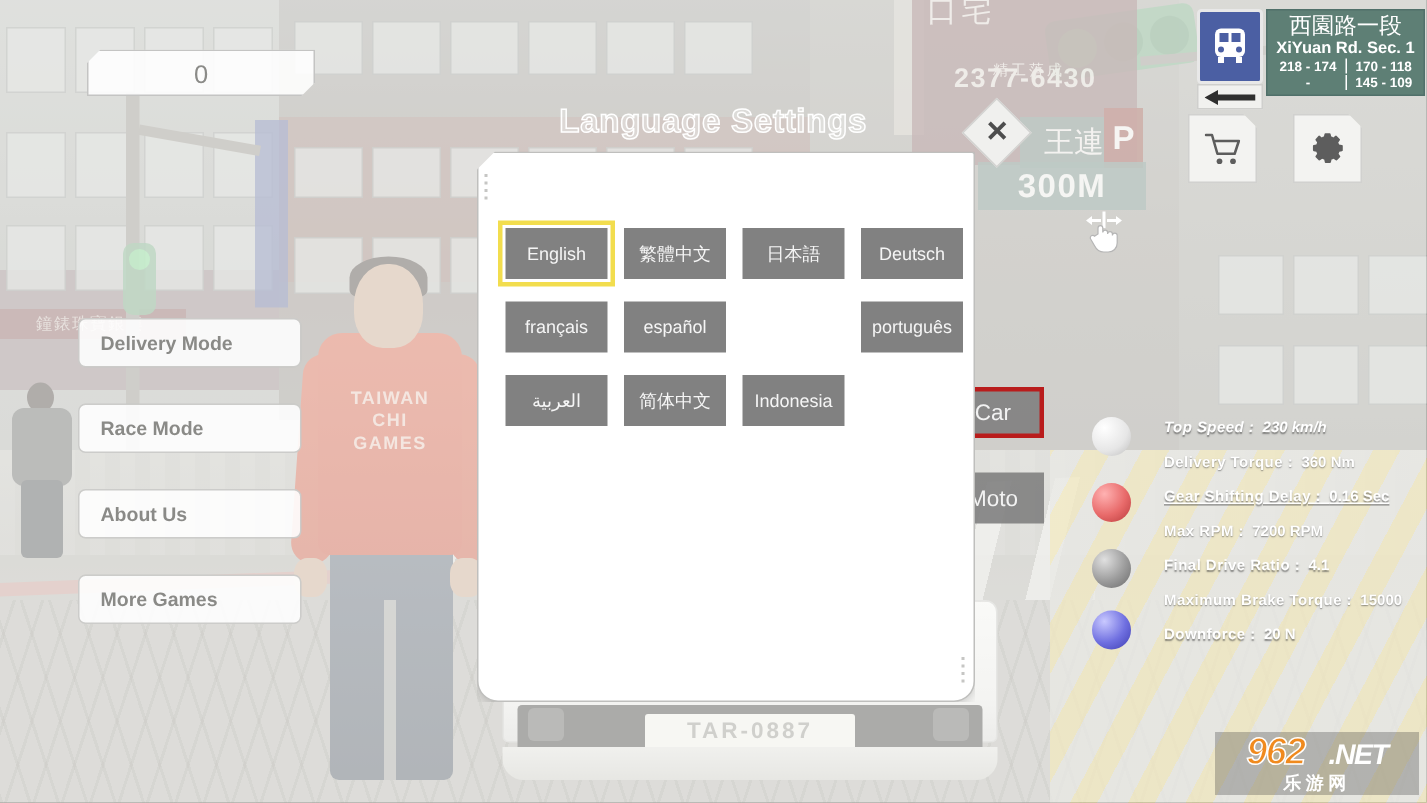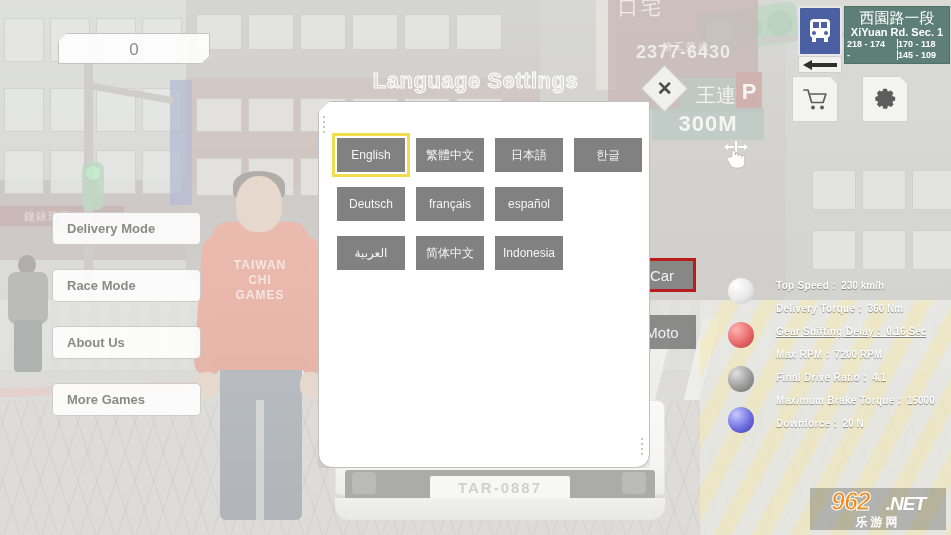--- a/index.html
+++ b/index.html
@@ -255,21 +255,21 @@
   .street-sign {
     position:absolute; left:844px; top:6px; width:106px; height:58px;
     background:#5e7f75; color:#fff; border:1px solid #50706a;
   }
   .street-sign .ss-cn { font-size:15px; text-align:center; line-height:17px; padding-top:2px; letter-spacing:0px;}
   .street-sign .ss-en { font-size:11px; text-align:center; line-height:12px; font-weight:bold;}
   .street-sign .ss-nums {
     display:flex; font-size:9px; font-weight:bold; line-height:10px;
     justify-content:center; padding-top:1px;
   }
-  .street-sign .ss-nums div { width:50px; text-align:left; }
+  .street-sign .ss-nums div { width:50px; text-align:center; }
   .street-sign .ss-nums .sep { border-left:1px solid #fff; }
 
   .icon-btn {
     position:absolute; width:46px; height:46px;
     background:rgba(245,245,243,.92);
     border:1px solid rgba(205,205,203,.9);
     clip-path:polygon(0 0, calc(100% - 9px) 0, 100% 9px, 100% 100%, 0 100%);
     display:flex; align-items:center; justify-content:center;
     cursor:pointer;
   }
@@ -334,21 +334,21 @@
     position:absolute; left:4px; top:14px; width:3px;
     display:flex; flex-direction:column; gap:3px;
   }
   .dot-col i, .dot-col2 i { width:2px; height:2px; background:#c6c6c4; display:block; }
   .dot-col2 {
     position:absolute; right:5px; bottom:12px; width:3px;
     display:flex; flex-direction:column; gap:3px;
   }
 
   .lang-grid {
-    position:absolute; left:18px; top:36px;
+    position:absolute; left:18px; top:50px;
     width:296px;
     display:grid; grid-template-columns:repeat(4, 68px);
     column-gap:11px; row-gap:15px;text-align:right;
   }
   .lang-btn {
     height:34px;
     background:#818181;
     color:#f5f5f5; font-size:12px;
     display:flex; align-items:center; justify-content:center;
     cursor:pointer;
@@ -567,21 +567,21 @@
       <path d="M10 16 v-4 a1.6 1.6 0 013.2 0 v3 a1.6 1.6 0 013.2 0 v1 a1.6 1.6 0 013.2 0 v1 a1.6 1.6 0 013.2 0 v5 c0 3.5-2.6 6-6 6 h-3 c-3 0-5-2-6-4 l-2.6-4.5 a1.6 1.6 0 012.5-2 z" fill="#fff" stroke="#b5b5b5" stroke-width=".8"></path>
     </svg>
   </div>
 
   <div class="stats">
     <div class="ball" style="top:8px;  background:radial-gradient(circle at 32% 28%, #ffffff, #e6e6e6 60%, #bdbdbd);"></div>
     <div class="ball" style="top:52px; background:radial-gradient(circle at 32% 28%, #ffb2b2, #e86a6a 55%, #b83a3a);"></div>
     <div class="ball" style="top:96px; background:radial-gradient(circle at 32% 28%, #e0e0e0, #9c9c9c 55%, #6a6a6a);"></div>
     <div class="ball" style="top:137px; background:radial-gradient(circle at 32% 28%, #c9c9ff, #6f6fe0 55%, #3c3cb0);"></div>
 
-    <div class="stat-row" style="top:10px;">
+    <div class="stat-row" style="top:10px;font-style:italic;">
       <span class="lbl">Top Speed :</span>
       &nbsp;<span>230 km/h</span>
     </div>
     <div class="stat-row" style="top:33px;">
       <span class="lbl">Delivery Torque :</span>
       &nbsp;<span>360 Nm</span>
     </div>
     <div class="stat-row" style="top:56px;text-decoration:underline;">
       <span class="lbl">Gear Shifting Delay :</span>
       &nbsp;<span>0.16 Sec</span>
@@ -636,38 +636,38 @@
   <div class="lang-grid">
     <div class="lang-btn selected">
       <span>English</span>
     </div>
     <div class="lang-btn">
       <span>繁體中文</span>
     </div>
     <div class="lang-btn">
       <span>日本語</span>
     </div>
-    <div class="lang-btn">
-      <span>한글</span>
-    </div>
 
     <div class="lang-btn">
       <span>Deutsch</span>
     </div>
     <div class="lang-btn">
       <span>français</span>
     </div>
     <div class="lang-btn">
       <span>español</span>
     </div>
     <div class="lang-btn empty">
       <span></span>
     </div>
 
     <div class="lang-btn">
+      <span>português</span>
+    </div>
+    <div class="lang-btn">
       <span>العربية</span>
     </div>
     <div class="lang-btn">
       <span>简体中文</span>
     </div>
     <div class="lang-btn">
       <span>Indonesia</span>
     </div>
   </div>
 </div>

